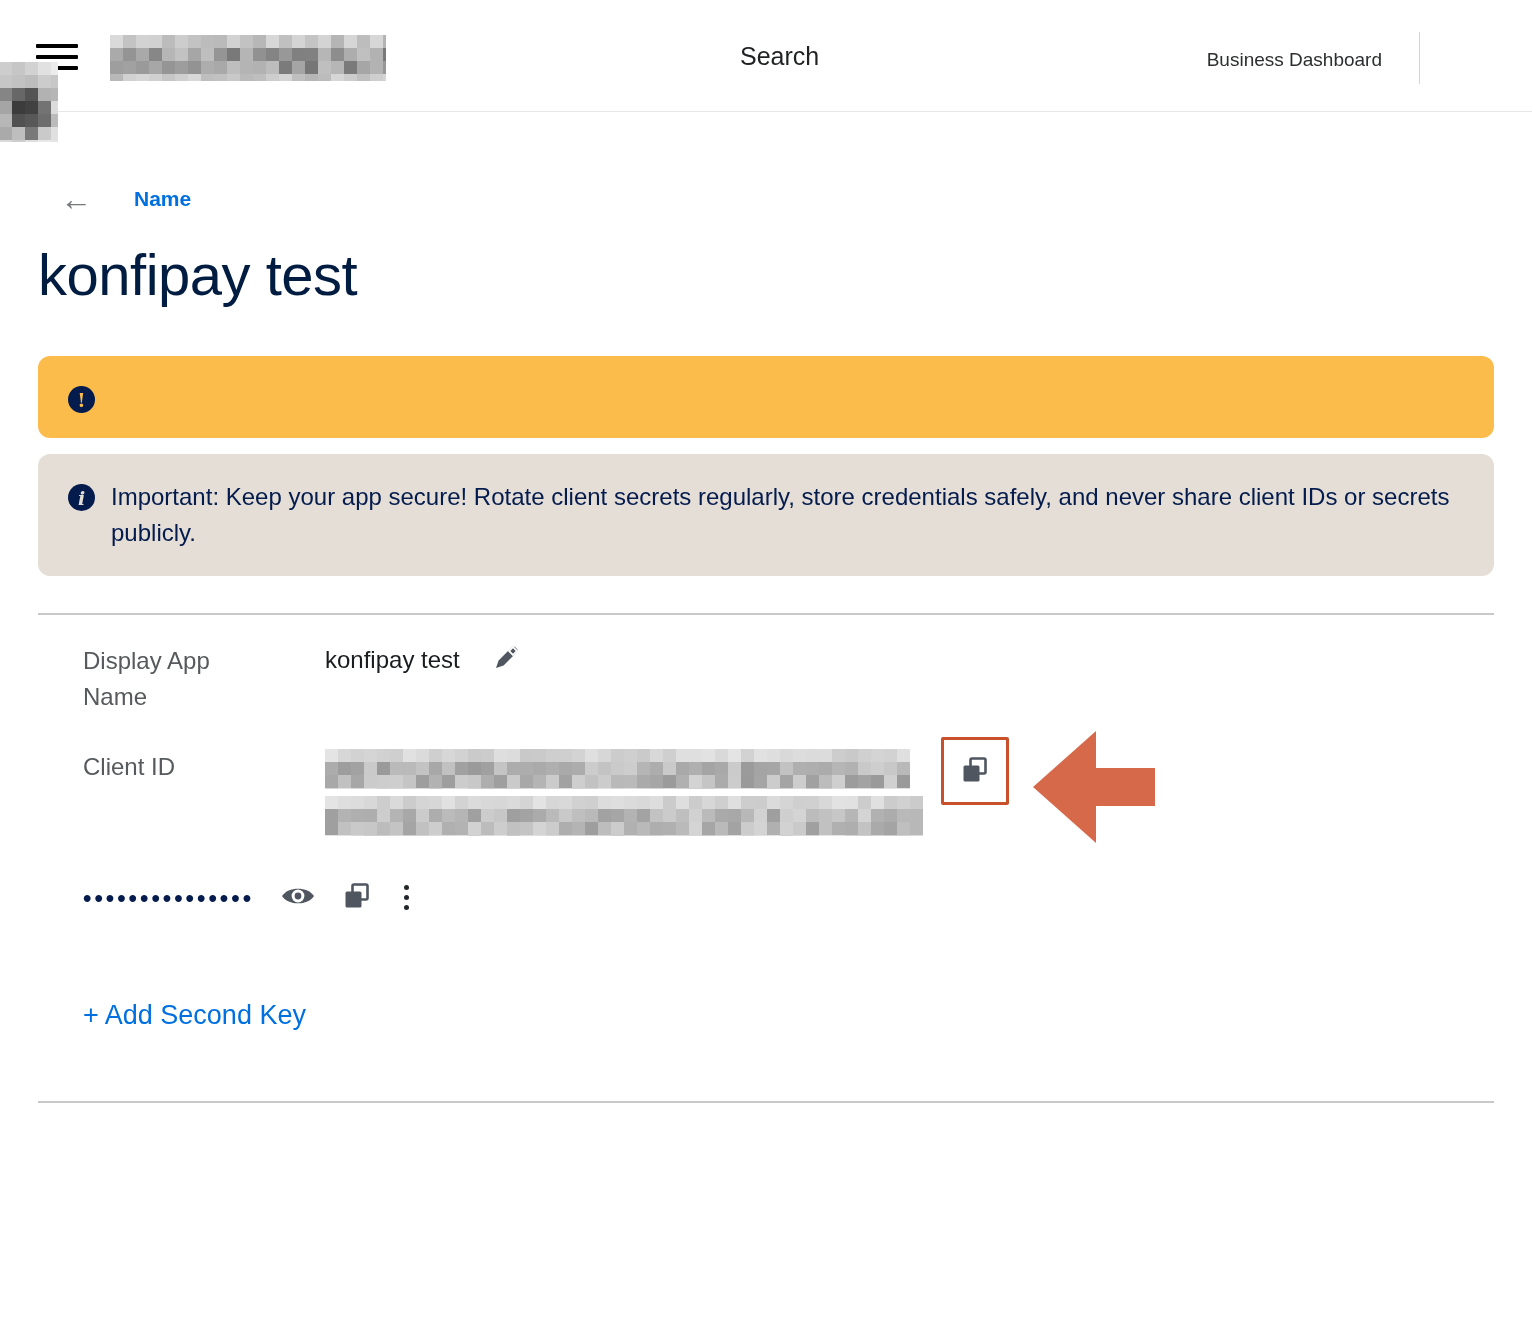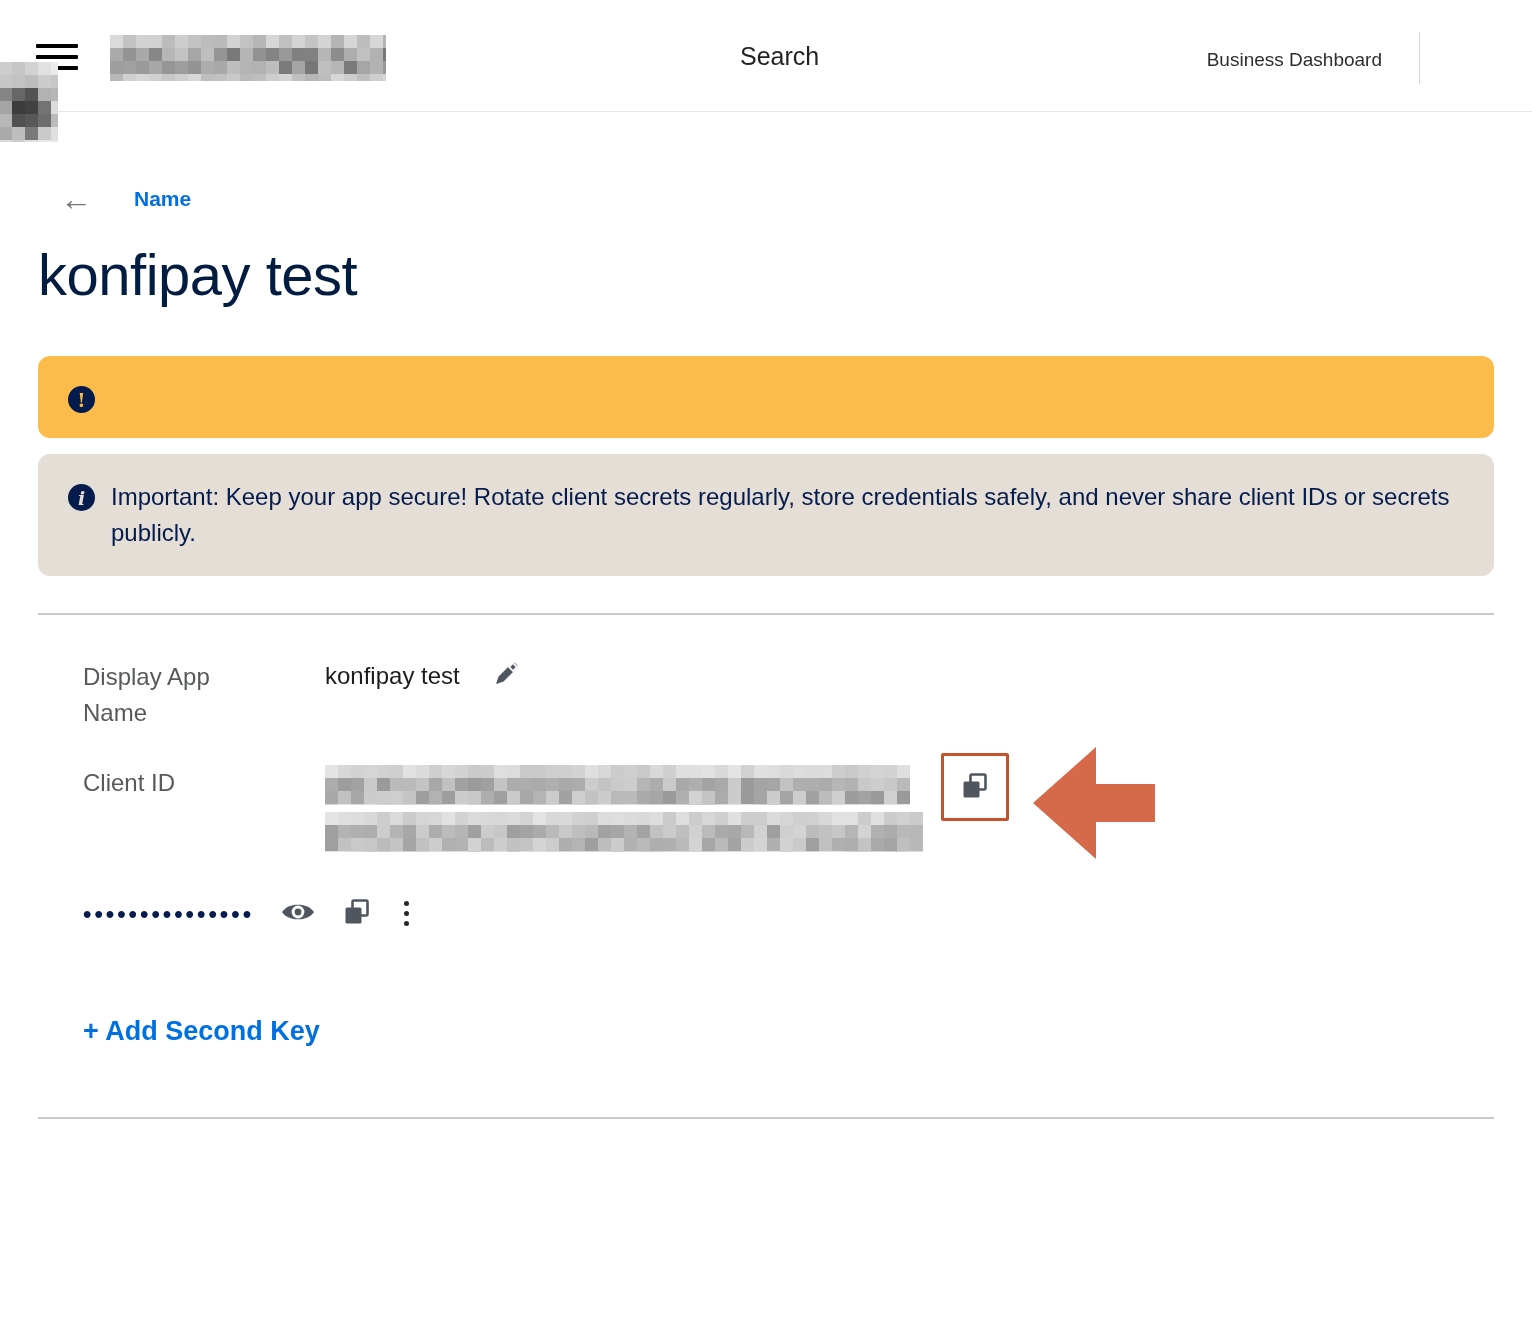--- a/index.html
+++ b/index.html
@@ -33,42 +33,42 @@
   .banner.info { background:var(--c-info,#e5ded6); margin-top:16px; }
   .banner-icon { flex:0 0 auto; width:27px; height:27px; border-radius:50%; background:#031b4d; color:var(--c-notice,#fbbc4b); font-weight:700; font-size:19px; display:flex; align-items:center; justify-content:center; margin-top:5px; font-family:"DejaVu Serif", serif; }
   .banner.info .banner-icon { color:var(--c-info,#e5ded6); font-style:italic; }
   .banner-text b { font-weight:700; }
 
   .section-heading { margin-top:74px; font-size:40px; font-weight:500; color:var(--c-navy,#001c40); }
 
   .hdivider { margin-top:37px; height:2px; background:#c9c9c9; }
 
   
-  .cred-table { margin-top:44px; padding-left:45px; }
+  .cred-table { margin-top:28px; padding-left:45px; }
   .cred-row { display:flex; align-items:flex-start; margin-bottom:34px; }
   .cred-label { flex:0 0 242px; font-size:24px; color:#565a5c; line-height:36px; }
   .cred-label span { display:inline-block; max-width:175px; }
   .cred-value { font-size:24px; color:#1a1d1f; line-height:34px; display:flex; align-items:center; gap:26px; }
 
   .pencil-btn { background:none; border:none; cursor:pointer; padding:0; margin-left:8px; margin-top:-4px; }
 
   .cid-wrap { display:flex; align-items:flex-start; gap:18px; }
   .cid-lines { display:flex; flex-direction:column; gap:7px; }
   .cid-line1 { width:585px; height:40px; }
   .cid-line2 { width:598px; height:40px; }
   .copy-btn-highlight { width:68px; height:68px; margin-top:-12px; background:#fff; border:3px solid var(--c-border,#c8512b); border-radius:2px; display:flex; align-items:center; justify-content:center; cursor:pointer; }
   .arrow-annot { margin-left:6px; margin-top:-18px; }
 
   .secret-row { margin-top:10px; }
   .secret-dots { font-size:24px; letter-spacing:3px; color:#031b4d; font-weight:700; line-height:30px; }
   .icon-btn { background:none; border:none; padding:0; cursor:pointer; display:flex; align-items:center; }
   .kebab { display:flex; flex-direction:column; gap:5px; padding:2px 6px; }
   .kebab i { width:5px; height:5px; border-radius:50%; background:#23272b; }
 
-  .add-key-link { display:inline-block; margin-top:52px; font-size:27px; font-weight:700; color:var(--c-link,#0070e0); text-decoration:none; cursor:pointer; }
+  .add-key-link { display:inline-block; margin-top:52px; font-size:27px; font-weight:400; color:var(--c-link,#0070e0); text-decoration:none; cursor:pointer; }
 
   .bottom-divider { margin-top:70px; }
 </style>
 </head>
 <body>
 
 <div class="header">
   <button class="hamburger" aria-label="menu">
     <span></span>
       <span></span>

